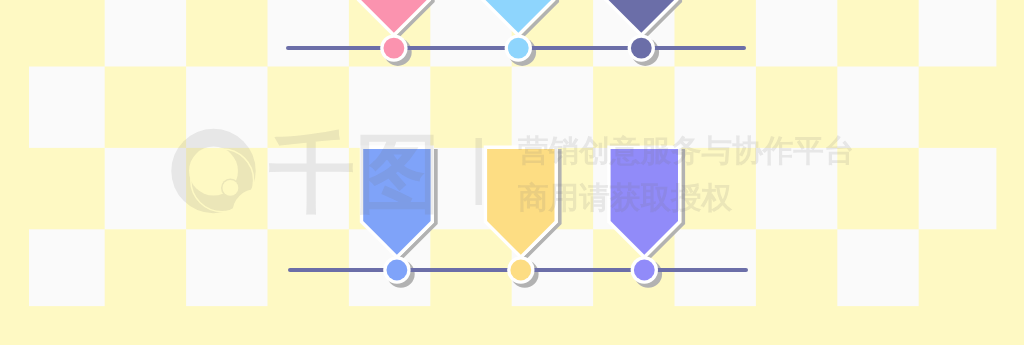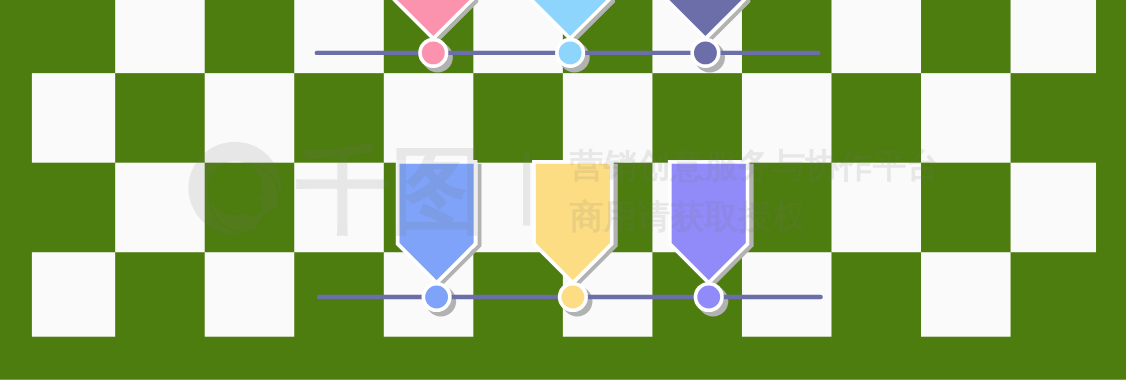--- a/index.html
+++ b/index.html
@@ -1,18 +1,18 @@
 <!DOCTYPE html>
 <html><head>
 <meta charset="utf-8">
 <style>
   html,body{margin:0;padding:0;}
   body{width:1024px;height:345px;overflow:hidden;background:#ffffff;
        font-family:"Liberation Sans",sans-serif;}
-  #stage{position:relative;width:1024px;height:345px;overflow:hidden;background:#4d7c0f;}
+  #stage{position:relative;width:1024px;height:345px;overflow:hidden;background:#fef9c3;}
   svg.layer{position:absolute;left:0;top:0;width:1024px;height:345px;display:block;}
 </style>
 </head>
 <body>
 
 <div id="stage">
   <svg class="layer" id="art" viewBox="0 0 1024 345">
       <g>
         <rect x="104.7" y="-14.9" width="81.40000000000002" height="81.4" fill="#fafafa"></rect>
         <rect x="267.5" y="-14.9" width="81.39999999999998" height="81.4" fill="#fafafa"></rect>

